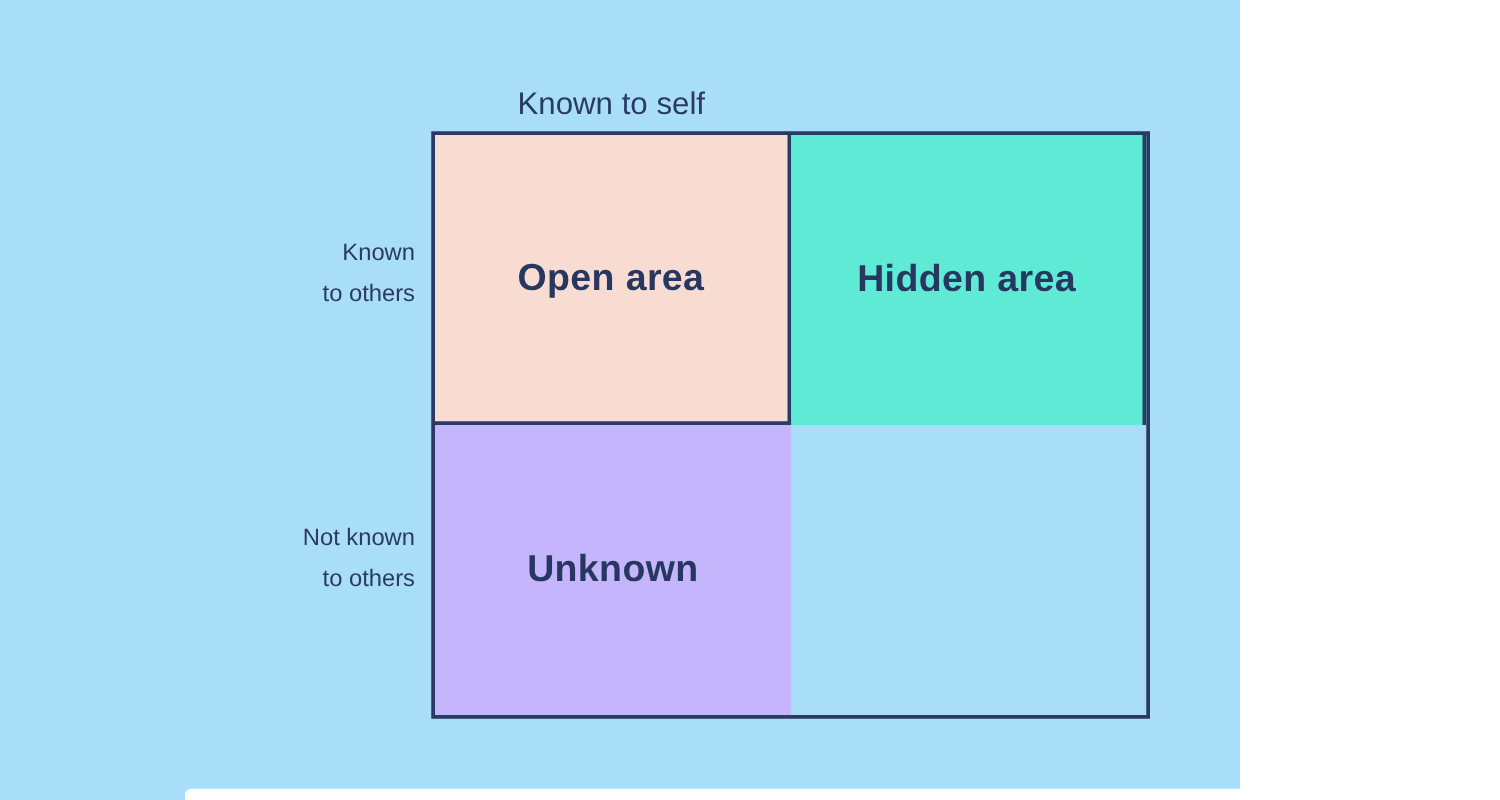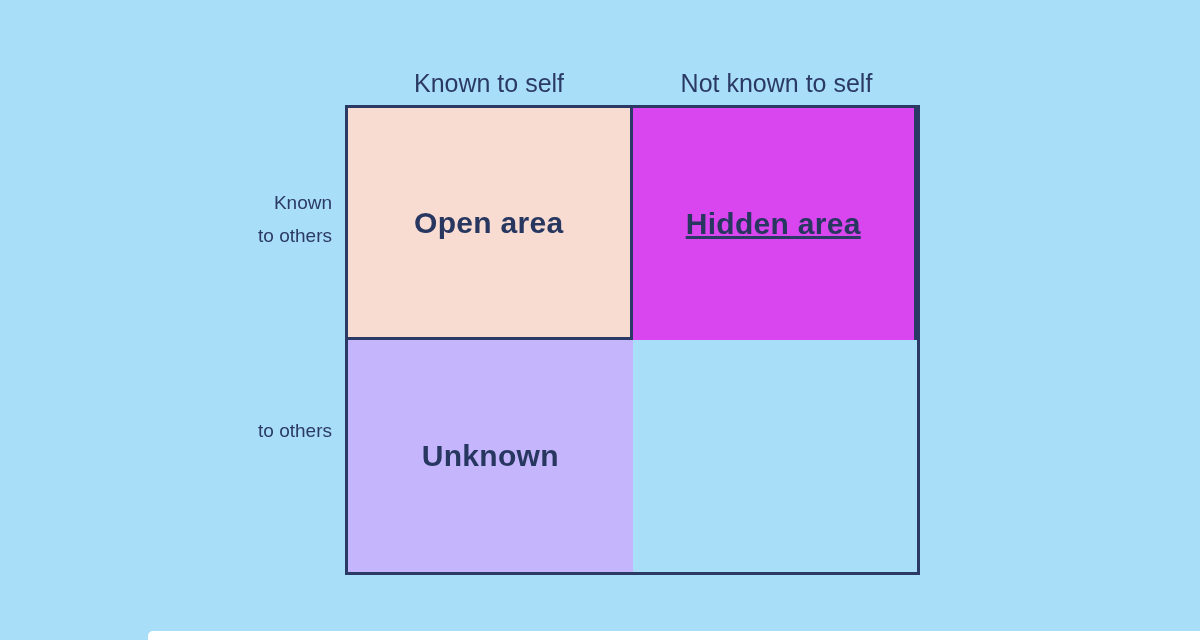--- a/index.html
+++ b/index.html
@@ -1,20 +1,20 @@
 <!DOCTYPE html>
 <html><head>
 <meta charset="utf-8">
 <style>
   * { box-sizing: border-box; }
   html, body { margin: 0; padding: 0; }
 
   .canvas {
     position: relative;
-    width: 1200px;
+    width: 992px;
     height: 640px;
     background: #a9def8;
     font-family: "Liberation Sans", sans-serif;
     color: #2b3a64;
     overflow: hidden;
   }
 
   
   .col-header {
     position: absolute;
@@ -54,21 +54,21 @@
     grid-template-rows: 1fr 1fr;
   }
 
   .cell {
     display: flex;
     align-items: center;
     justify-content: center;
   }
   .cell-open    { background: #f8dcd2; border-right: 3px solid #2b3a64; border-bottom: 3px solid #2b3a64; }
   .cell-blind   { background: #fdf2cd; border-bottom: 3px solid #2b3a64; }
-  .cell-hidden  { background: #d946ef; border-right: 3px solid #2b3a64; text-decoration: underline; }
+  .cell-hidden  { background: #5eead4; border-right: 3px solid #2b3a64; }
   .cell-unknown { background: #c4b5fd; }
 
   .cell-label {
     font-size: 30px;
     font-weight: bold;
     color: #273760;
     letter-spacing: 0.3px;
   }
 
   
@@ -81,27 +81,27 @@
     background: #ffffff;
     border-top-left-radius: 5px;
   }
 </style>
 </head>
 <body>
 
 <div class="canvas">
 
   <div class="col-header col-header-1">Known to self</div>
-  <div class="col-header col-header-2">Not known to self</div>
 
   <div class="row-header row-header-1">
     <div>Known</div>
     <div>to others</div>
   </div>
   <div class="row-header row-header-2">
+    <div>Not known</div>
     <div>to others</div>
   </div>
 
   <div class="grid">
 
     <div class="cell cell-open">
       <span class="cell-label">Open area</span>
     </div>
 
 

